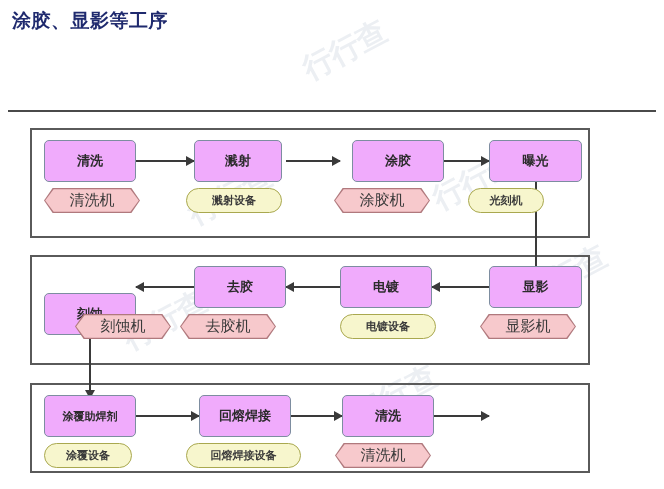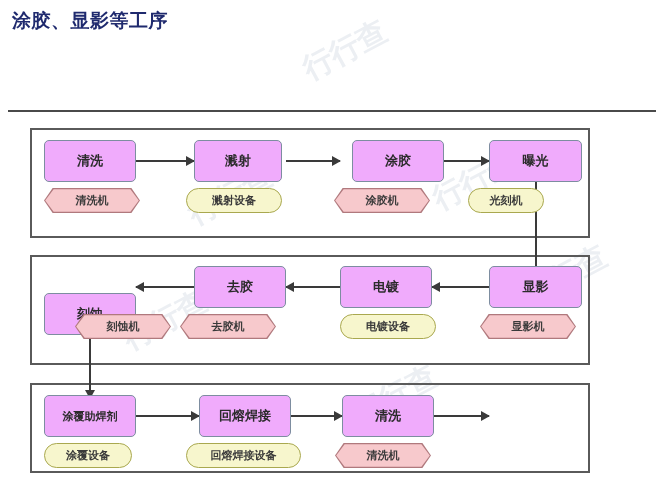--- a/index.html
+++ b/index.html
@@ -61,21 +61,21 @@
   .hexwrap .outer{
     position:absolute;inset:0;background:#b0797d;
     clip-path:polygon(9% 0,91% 0,100% 50%,91% 100%,9% 100%,0 50%);
   }
   .hexwrap .inner{
     position:absolute;left:1.2px;right:1.2px;top:1.2px;bottom:1.2px;
     background:#f7c9cc;
     clip-path:polygon(9% 0,91% 0,100% 50%,91% 100%,9% 100%,0 50%);
   }
   .hexwrap .txt{
-    position:relative;z-index:2;color:#3a3a3a;font-size:11px;font-weight:bold;
+    position:relative;z-index:2;color:#3a3a3a;font-size:15px;font-weight:normal;
     font-family:"Liberation Sans","DejaVu Sans",sans-serif;white-space:nowrap;
   }
 
   
   .tag-pill{
     position:absolute;box-sizing:border-box;
     background:#f7f6cd;border:1.5px solid #a9a84f;border-radius:13px;
     display:flex;align-items:center;justify-content:center;
     color:#3a3a3a;font-size:11px;font-weight:bold;
     font-family:"Liberation Sans","DejaVu Sans",sans-serif;

